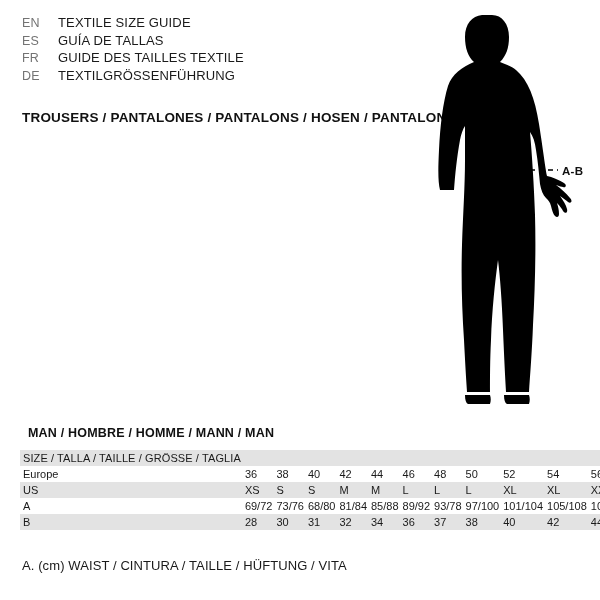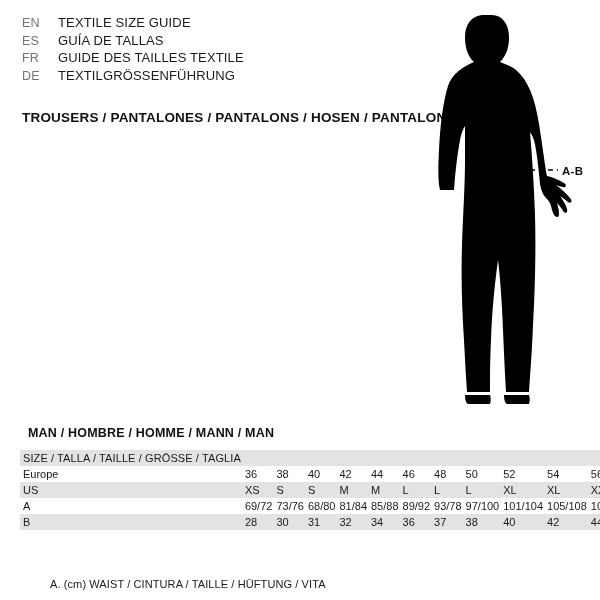--- a/index.html
+++ b/index.html
@@ -115,26 +115,25 @@
     width: 92px;
     padding-left: 3px;
   }
   table.size-table td.val {
     width: 42px;
   }
 
   .footnotes {
     position: absolute;
     left: 22px;
-    top: 576px;
-    font-size: 11px;
+    top: 556px;
+    font-size: 13px;
     line-height: 1.5;
     letter-spacing: 0.1px;
     color: #1a1a1a;
-    margin-left: 28px;
   }
   .footnotes div { white-space: nowrap; }
 </style>
 </head>
 <body>
 
 <div class="header">
   <div class="lang-row">
     <span class="lang-code">EN</span>
     <span class="lang-text">TEXTILE SIZE GUIDE</span>

